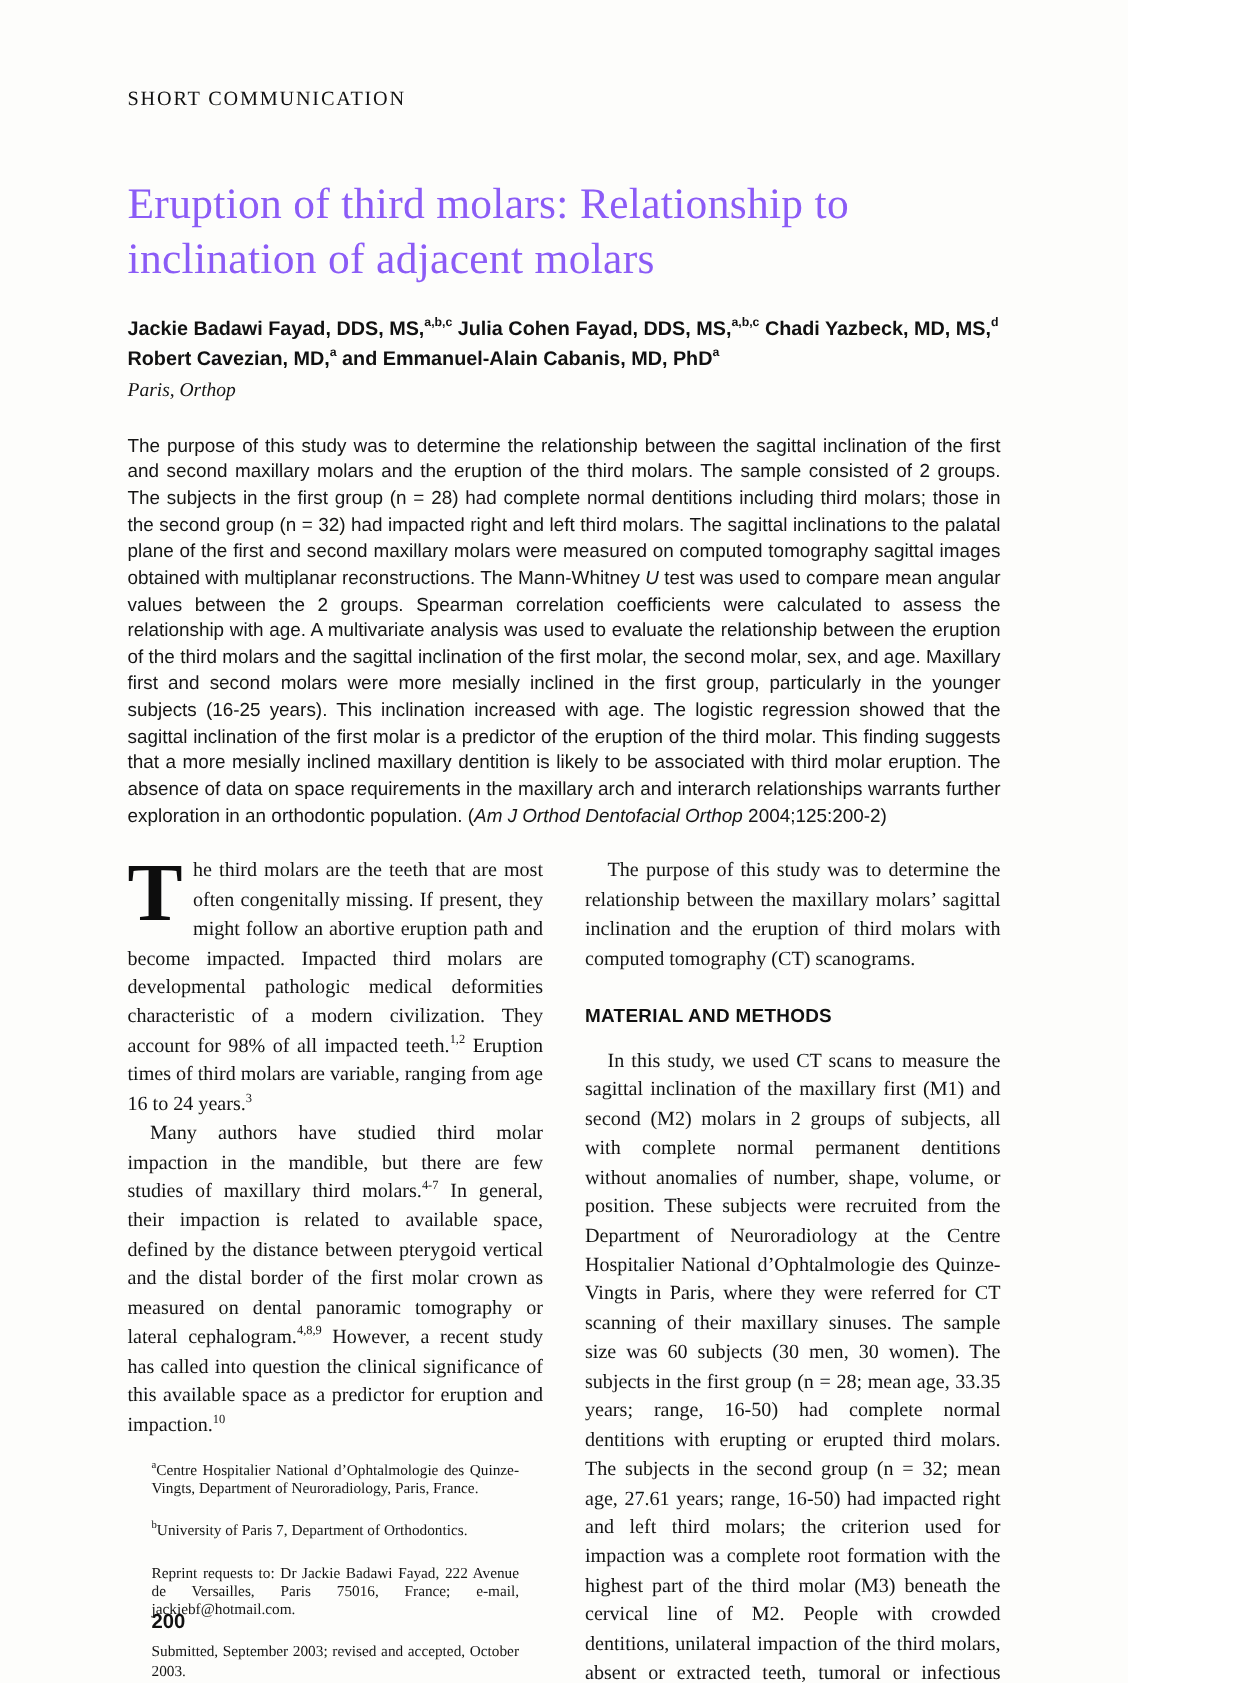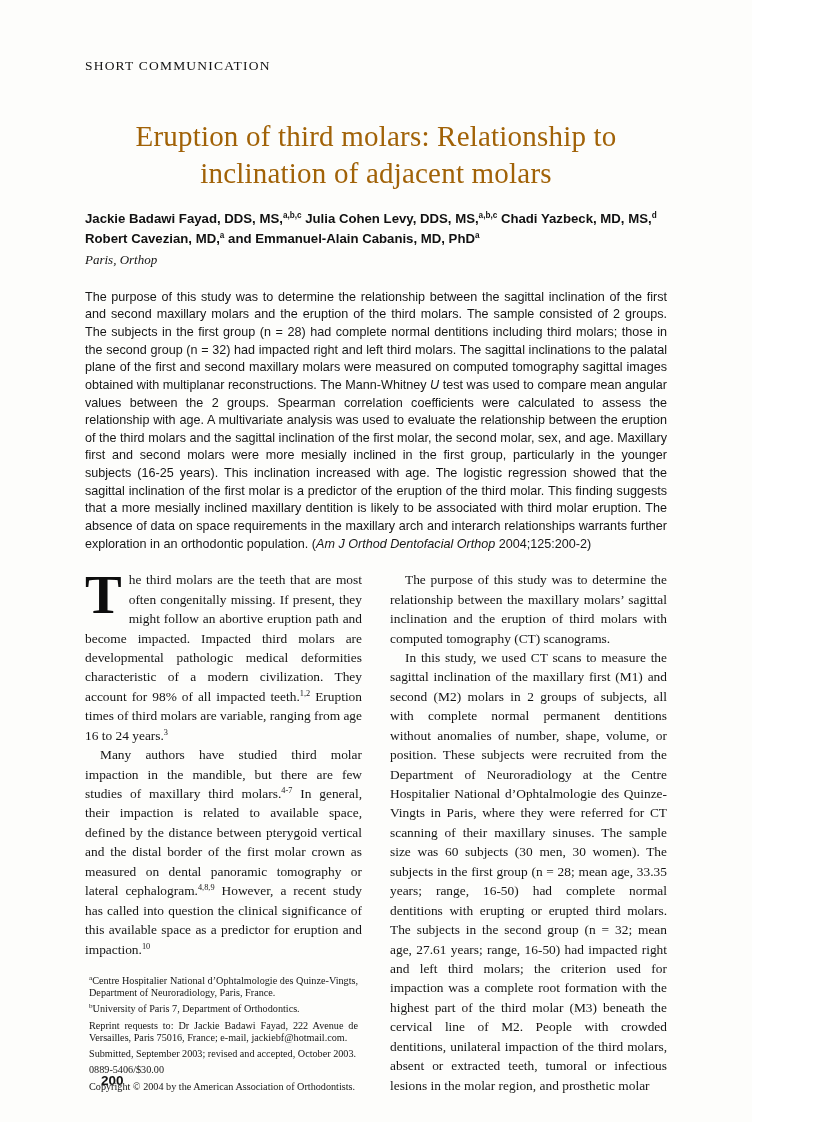--- a/index.html
+++ b/index.html
@@ -22,22 +22,21 @@
     color: #111;
   }
 
   .title {
     margin: 44px 0 0 0;
     font-size: 29px;
     font-weight: 400;
     line-height: 1.28;
     max-width: 600px;
     letter-spacing: 0.2px;
-    color: #a16207;
-    text-align: center;
+    color: #8b5cf6;
   }
 
   .authors {
     margin-top: 17px;
     font-family: "Liberation Sans", sans-serif;
     font-size: 13.2px;
     font-weight: bold;
     line-height: 1.5;
     color: #111;
   }
@@ -92,21 +91,21 @@
     margin: 22px 0 13px 0;
     color: #111;
   }
 
   .footnotes {
     margin-top: 16px;
     font-size: 10.2px;
     line-height: 1.2;
     text-align: justify;
   }
-  .footnote { margin: 4px; }
+  .footnote { margin: 16px; }
   .footnote sup { font-size: 0.7em; }
 
   .page-number {
     position: absolute;
     left: 101px;
     bottom: 34px;
     font-family: "Liberation Sans", sans-serif;
     font-weight: bold;
     font-size: 13.5px;
     color: #111;
@@ -115,21 +114,21 @@
 </head>
 <body>
 
 <div class="page">
   <div class="content">
 
     <div class="section-label">SHORT COMMUNICATION</div>
 
     <h1 class="title">Eruption of third molars: Relationship to inclination of adjacent molars</h1>
 
-    <div class="authors"><span>Jackie Badawi Fayad, DDS, MS,</span><sup>a,b,c</sup><span> Julia Cohen Levy, DDS, MS,</span><sup>a,b,c</sup><span> Chadi Yazbeck, MD, MS,</span><sup>d</sup><br><span>Robert Cavezian, MD,</span><sup>a</sup><span> and Emmanuel-Alain Cabanis, MD, PhD</span><sup>a</sup></div>
+    <div class="authors"><span>Jackie Badawi Fayad, DDS, MS,</span><sup>a,b,c</sup><span> Julia Cohen Fayad, DDS, MS,</span><sup>a,b,c</sup><span> Chadi Yazbeck, MD, MS,</span><sup>d</sup><br><span>Robert Cavezian, MD,</span><sup>a</sup><span> and Emmanuel-Alain Cabanis, MD, PhD</span><sup>a</sup></div>
 
     <div class="affiliation">Paris, Orthop</div>
 
     <div class="abstract"><span>The purpose of this study was to determine the relationship between the sagittal inclination of the first and second maxillary molars and the eruption of the third molars. The sample consisted of 2 groups. The subjects in the first group (n = 28) had complete normal dentitions including third molars; those in the second group (n = 32) had impacted right and left third molars. The sagittal inclinations to the palatal plane of the first and second maxillary molars were measured on computed tomography sagittal images obtained with multiplanar reconstructions. The Mann-Whitney </span><i>U</i><span> test was used to compare mean angular values between the 2 groups. Spearman correlation coefficients were calculated to assess the relationship with age. A multivariate analysis was used to evaluate the relationship between the eruption of the third molars and the sagittal inclination of the first molar, the second molar, sex, and age. Maxillary first and second molars were more mesially inclined in the first group, particularly in the younger subjects (16-25 years). This inclination increased with age. The logistic regression showed that the sagittal inclination of the first molar is a predictor of the eruption of the third molar. This finding suggests that a more mesially inclined maxillary dentition is likely to be associated with third molar eruption. The absence of data on space requirements in the maxillary arch and interarch relationships warrants further exploration in an orthodontic population. (</span><i>Am J Orthod Dentofacial Orthop</i><span> 2004;125:200-2)</span></div>
 
     <div class="columns">
 
       <div class="col">
         <p class="body-p">
           <span class="dropcap">T</span><span><span>he third molars are the teeth that are most often congenitally missing. If present, they might follow an abortive eruption path and become impacted. Impacted third molars are developmental pathologic medical deformities characteristic of a modern civilization. They account for 98% of all impacted teeth.</span><sup>1,2</sup><span> Eruption times of third molars are variable, ranging from age 16 to 24 years.</span><sup>3</sup></span>
@@ -141,20 +140,21 @@
           <div class="footnote"><sup>b</sup><span>University of Paris 7, Department of Orthodontics.</span></div>
           <div class="footnote"><span>Reprint requests to: Dr Jackie Badawi Fayad, 222 Avenue de Versailles, Paris 75016, France; e-mail, jackiebf@hotmail.com.</span></div>
           <div class="footnote"><span>Submitted, September 2003; revised and accepted, October 2003.</span></div>
           <div class="footnote"><span>0889-5406/$30.00</span></div>
           <div class="footnote"><span>Copyright © 2004 by the American Association of Orthodontists.</span></div>
         </div>
       </div>
 
       <div class="col">
         <p class="body-p indent">The purpose of this study was to determine the relationship between the maxillary molars’ sagittal inclination and the eruption of third molars with computed tomography (CT) scanograms.</p>
+        <h2 class="heading">MATERIAL AND METHODS</h2>
         <p class="body-p indent">In this study, we used CT scans to measure the sagittal inclination of the maxillary first (M1) and second (M2) molars in 2 groups of subjects, all with complete normal permanent dentitions without anomalies of number, shape, volume, or position. These subjects were recruited from the Department of Neuroradiology at the Centre Hospitalier National d’Ophtalmologie des Quinze-Vingts in Paris, where they were referred for CT scanning of their maxillary sinuses. The sample size was 60 subjects (30 men, 30 women). The subjects in the first group (n = 28; mean age, 33.35 years; range, 16-50) had complete normal dentitions with erupting or erupted third molars. The subjects in the second group (n = 32; mean age, 27.61 years; range, 16-50) had impacted right and left third molars; the criterion used for impaction was a complete root formation with the highest part of the third molar (M3) beneath the cervical line of M2. People with crowded dentitions, unilateral impaction of the third molars, absent or extracted teeth, tumoral or infectious lesions in the molar region, and prosthetic molar</p>
       </div>
 
     </div>
   </div>
 
   <div class="page-number">200</div>
 </div>
 
 </body></html>

